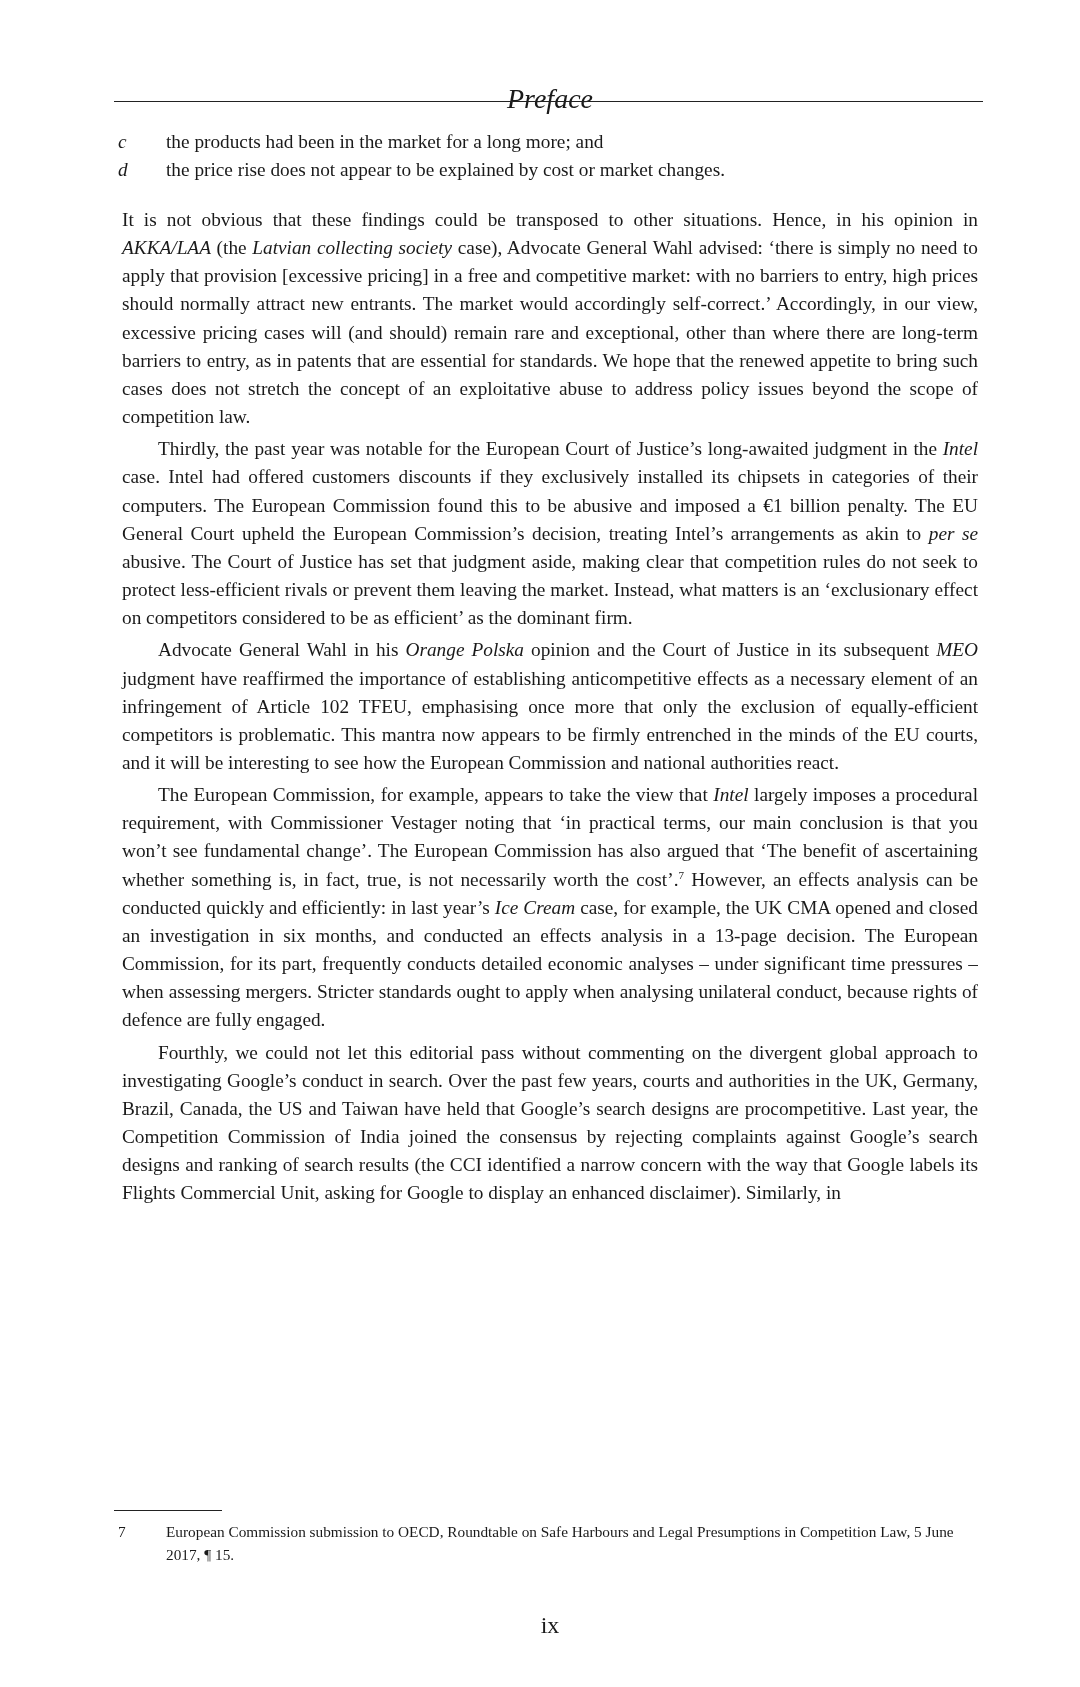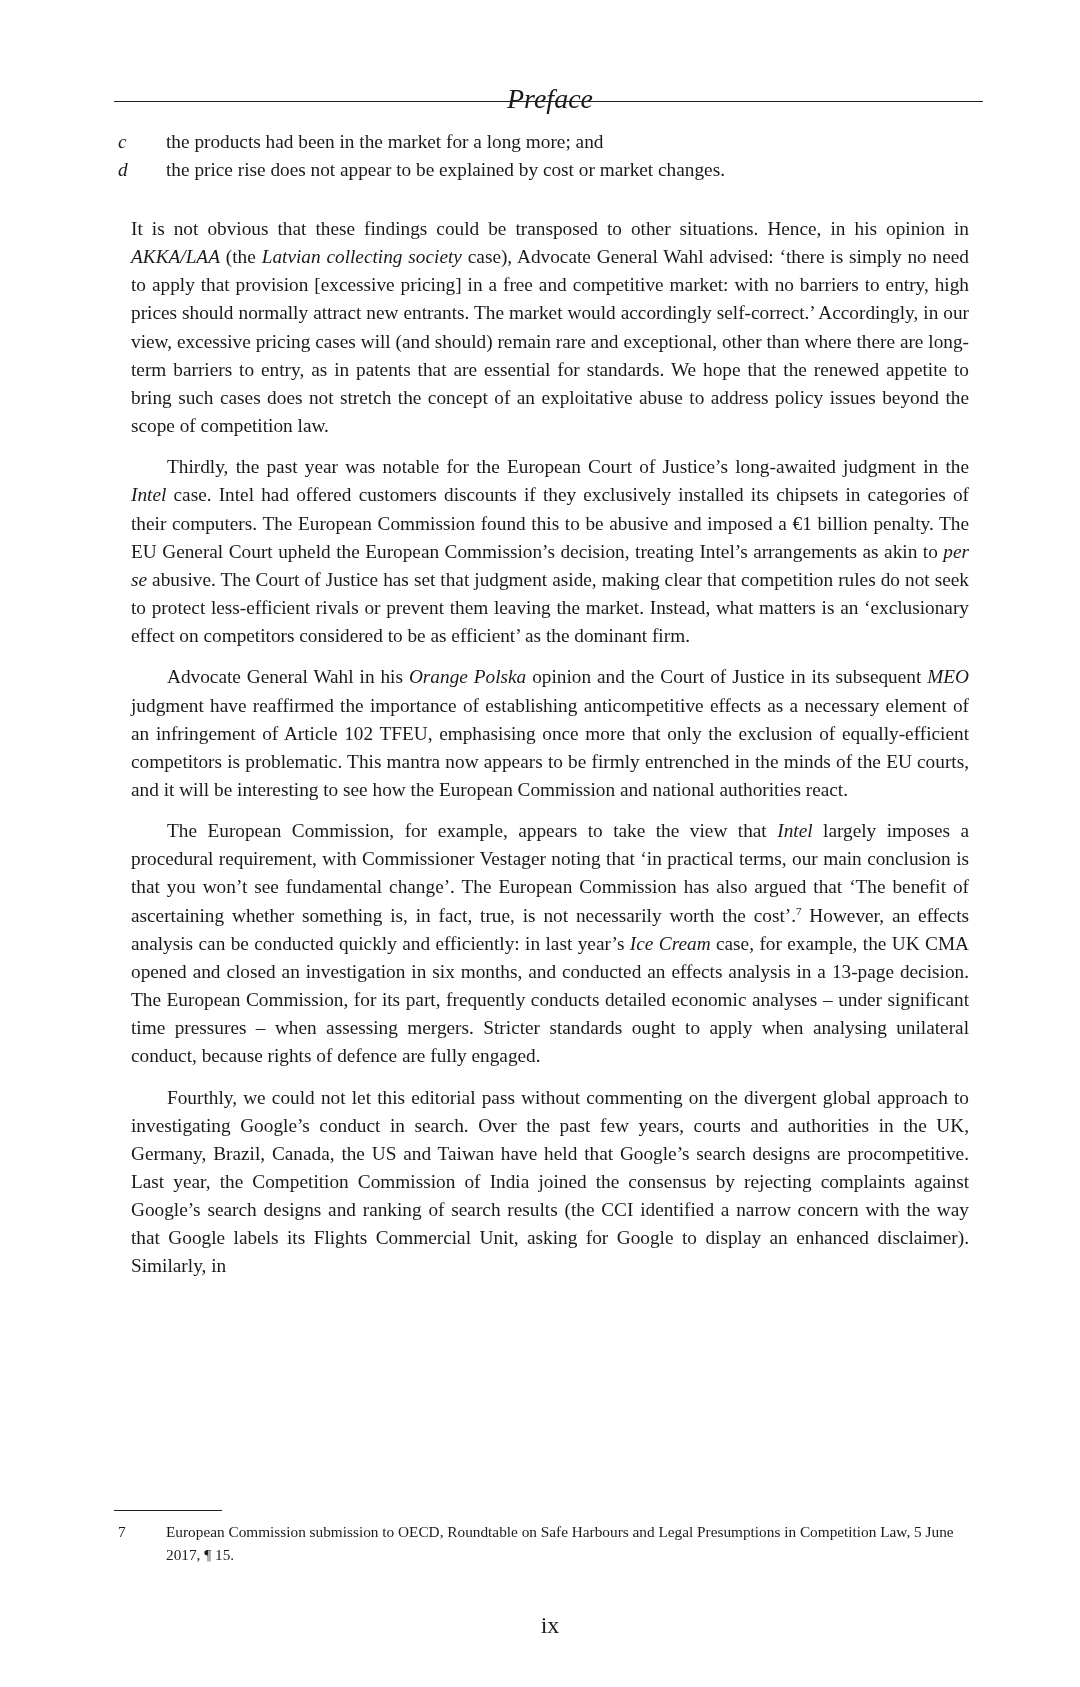--- a/index.html
+++ b/index.html
@@ -18,21 +18,21 @@
   .list {
     position: absolute; left: 118px; top: 128px; width: 864px;
     font-size: 19.3px; line-height: 28.2px;
   }
   .list-item { display: flex; }
   .list-marker { width: 48px; font-style: italic; flex: none; }
   .body-text {
     position: absolute; left: 118px; top: 202px; width: 864px;
     font-size: 19.3px; line-height: 28.15px; text-align: justify;
   }
-  .body-text p { margin: 13px; }
+  .body-text p { margin: 4px; }
   .body-text p.indent { text-indent: 36px; }
   .body-text em { font-style: italic; }
   sup { font-size: 11px; line-height: 0; vertical-align: super; }
   .fn-rule {
     position: absolute; left: 114px; top: 1510px; width: 108px; height: 1px; background: #222;
   }
   .footnote {
     position: absolute; left: 118px; top: 1520px; width: 864px;
     font-size: 15.3px; line-height: 23px; display: flex;
   }

